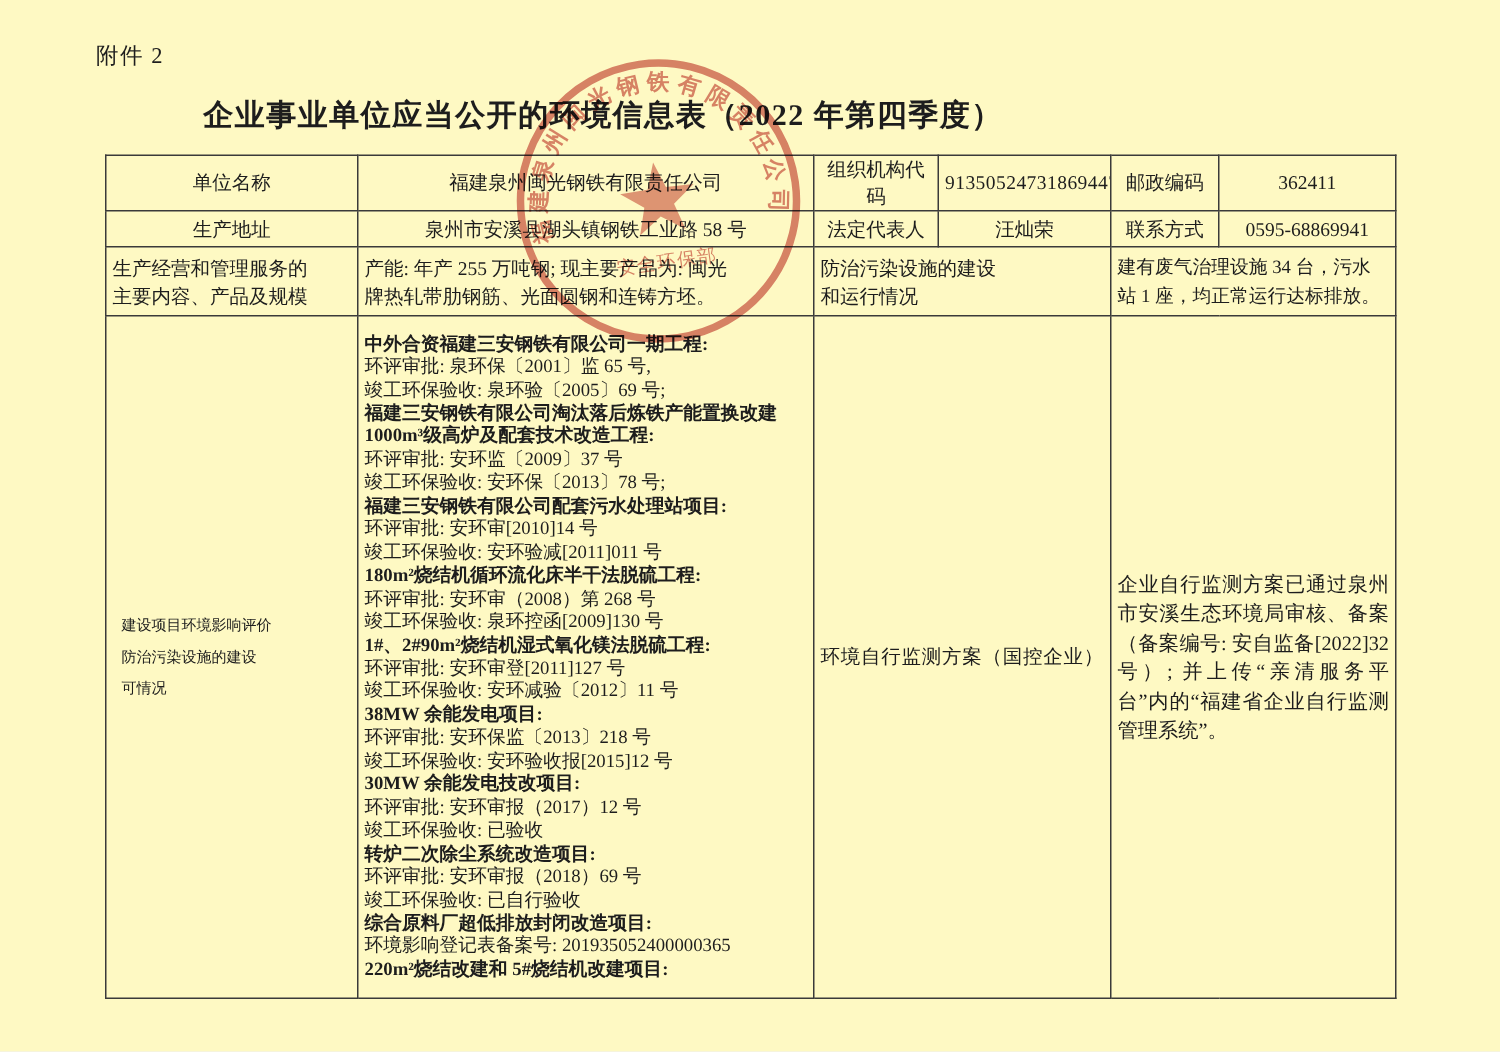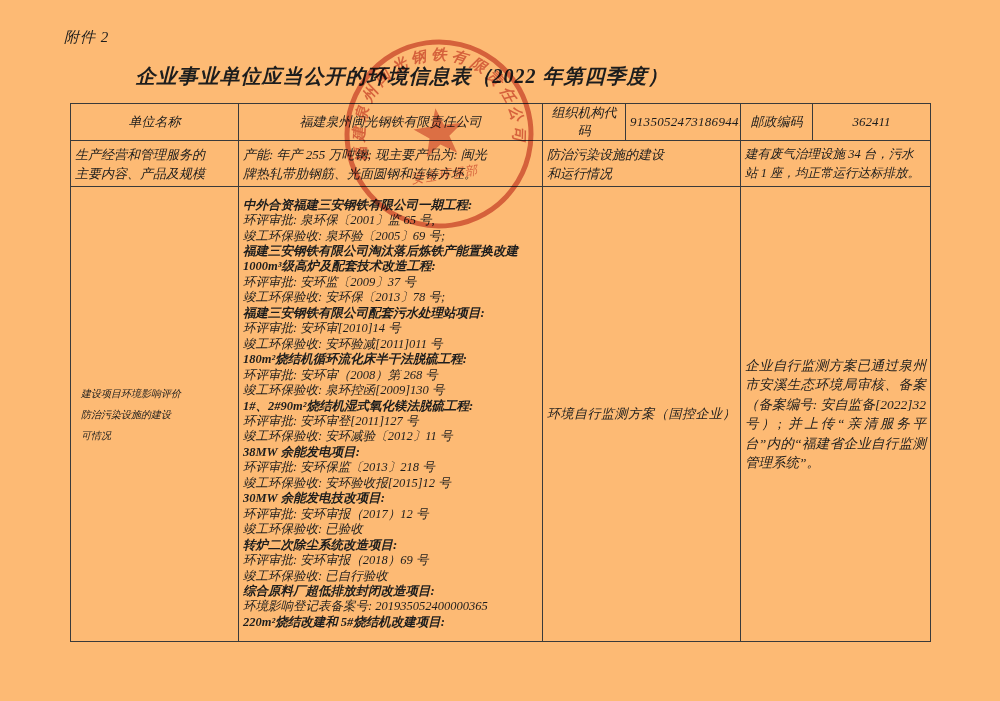--- a/index.html
+++ b/index.html
@@ -6,23 +6,22 @@
   body {
     width:1000px; height:701px;
     background:#e9e9e7;
     font-family:"Liberation Serif","DejaVu Serif",serif;
     color:#1d1d1d;
     -webkit-font-smoothing:antialiased;
   }
   .page {
     position:relative;
     width:1000px; height:701px;
-    background:#fdba74;
+    background:#fef9c3;
     overflow:hidden;
-    font-style:italic;
   }
   .attachment {
     position:absolute; left:64px; top:28px;
     font-size:15px; letter-spacing:1px;
   }
   .title {
     position:absolute; left:0; top:63px; width:804px;
     text-align:center; font-size:20px; font-weight:700; letter-spacing:1px;
   }
   table.main {
@@ -102,20 +101,28 @@
     <tbody>
         <tr class="r1">
       <td class="lab">单位名称</td>
       <td class="val">福建泉州闽光钢铁有限责任公司</td>
       <td class="lab-mid">组织机构代码</td>
       <td class="val-code">91350524731869447F</td>
       <td class="lab">邮政编码</td>
       <td class="val">362411</td>
     </tr>
 
+    <tr class="r2">
+      <td class="lab">生产地址</td>
+      <td class="val">泉州市安溪县湖头镇钢铁工业路 58 号</td>
+      <td class="lab-mid">法定代表人</td>
+      <td class="val">汪灿荣</td>
+      <td class="lab">联系方式</td>
+      <td class="val-sm">0595-68869941</td>
+    </tr>
 
     <tr class="r3">
       <td>
         <div>
 
         <div class="cline">生产经营和管理服务的</div>
               <div class="cline">主要内容、产品及规模</div>
             </div>
       </td>
       <td>

